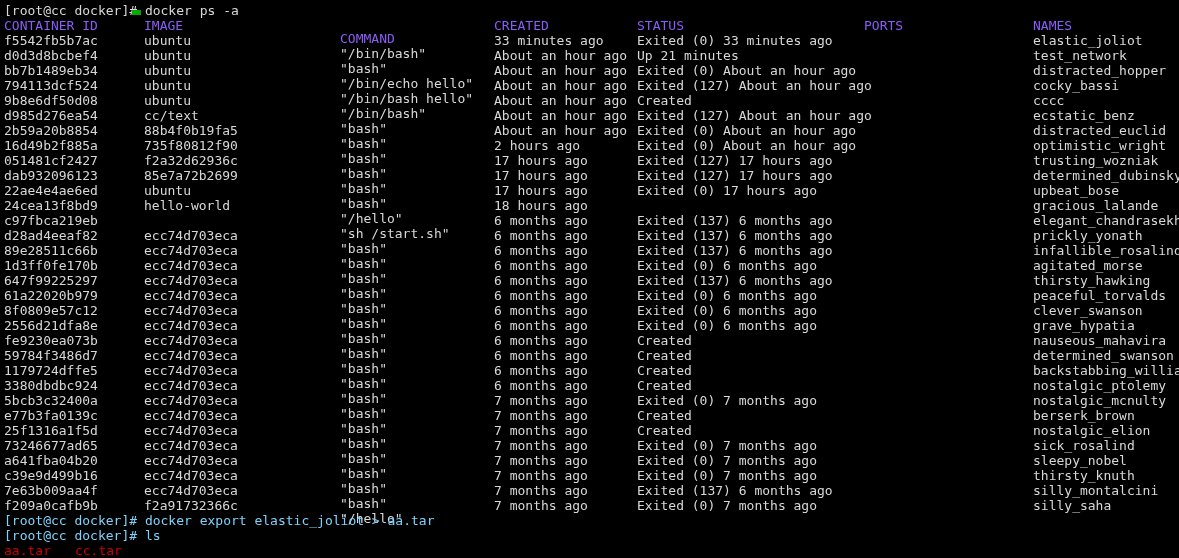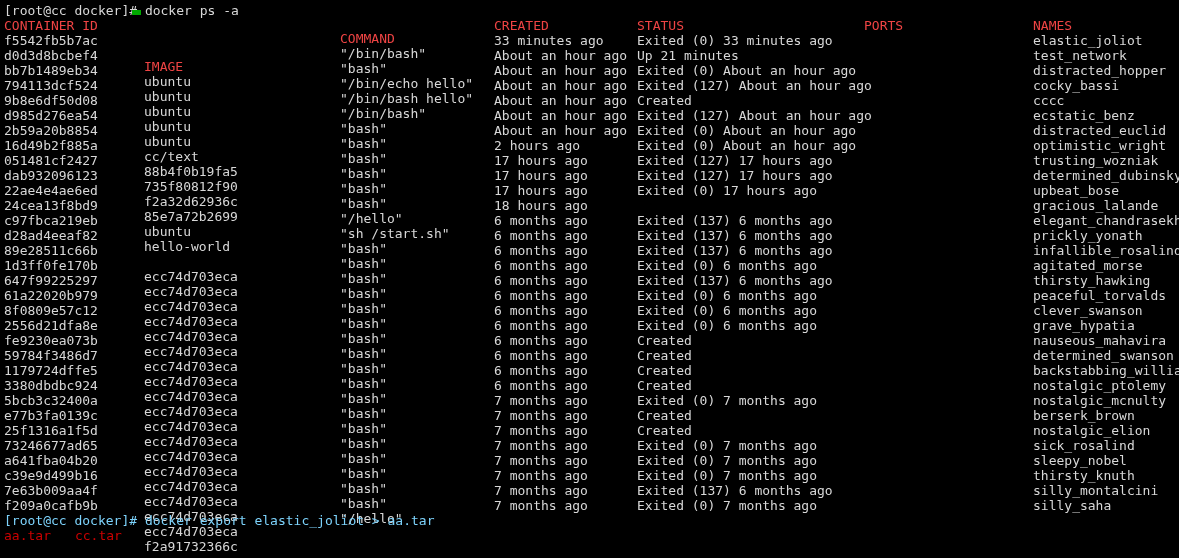--- a/index.html
+++ b/index.html
@@ -36,28 +36,28 @@
     height: 15px;
     white-space: pre;
     position: relative;
   }
   .col {
     position: absolute;
     top: 0;
     white-space: pre;
   }
   .c-id      { left: 0px; }
-  .c-image   { left: 140px; margin-top: 41px; }
+  .c-image   { left: 140px; }
   .c-command { left: 336px; margin-top: 13px; }
   .c-created { left: 490px; }
   .c-status  { left: 633px; }
   .c-ports   { left: 860px; }
   .c-names   { left: 1003px; padding-left: 26px; }
 
-  .hdr { color: #ef4444; }
+  .hdr { color: #8b5cf6; }
   .prompt-line { color: #7dd3fc; }
   .file-red { color: #cc0000; }
   .gap { display: inline-block; width: 24px; }
   .cursor {
     position: absolute;
     left: 132px;
     top: 10px;
     width: 9px;
     height: 5px;
     background: #00aa00;
@@ -110,17 +110,18 @@
       <div class="row"><span class="col c-id">25f1316a1f5d</span><span class="col c-image">ecc74d703eca</span><span class="col c-command">"bash"</span><span class="col c-created">7 months ago</span><span class="col c-status">Created</span><span class="col c-ports"></span><span class="col c-names">nostalgic_elion</span></div>
       <div class="row"><span class="col c-id">73246677ad65</span><span class="col c-image">ecc74d703eca</span><span class="col c-command">"bash"</span><span class="col c-created">7 months ago</span><span class="col c-status">Exited (0) 7 months ago</span><span class="col c-ports"></span><span class="col c-names">sick_rosalind</span></div>
       <div class="row"><span class="col c-id">a641fba04b20</span><span class="col c-image">ecc74d703eca</span><span class="col c-command">"bash"</span><span class="col c-created">7 months ago</span><span class="col c-status">Exited (0) 7 months ago</span><span class="col c-ports"></span><span class="col c-names">sleepy_nobel</span></div>
       <div class="row"><span class="col c-id">c39e9d499b16</span><span class="col c-image">ecc74d703eca</span><span class="col c-command">"bash"</span><span class="col c-created">7 months ago</span><span class="col c-status">Exited (0) 7 months ago</span><span class="col c-ports"></span><span class="col c-names">thirsty_knuth</span></div>
       <div class="row"><span class="col c-id">7e63b009aa4f</span><span class="col c-image">ecc74d703eca</span><span class="col c-command">"bash"</span><span class="col c-created">7 months ago</span><span class="col c-status">Exited (137) 6 months ago</span><span class="col c-ports"></span><span class="col c-names">silly_montalcini</span></div>
       <div class="row"><span class="col c-id">f209a0cafb9b</span><span class="col c-image">f2a91732366c</span><span class="col c-command">"/hello"</span><span class="col c-created">7 months ago</span><span class="col c-status">Exited (0) 7 months ago</span><span class="col c-ports"></span><span class="col c-names">silly_saha</span></div>
     </div>
 
   <div class="line prompt-line"><span>[root@cc docker]# </span><span>docker export elastic_joliot &gt; aa.tar</span></div>
 
+  <div class="line prompt-line"><span>[root@cc docker]# </span><span>ls</span></div>
 
   <div class="line"><span class="file-red">aa.tar</span><span class="gap"></span><span class="file-red">cc.tar</span></div>
 
   <div class="cursor"></div>
 </div>
 
 </body></html>

